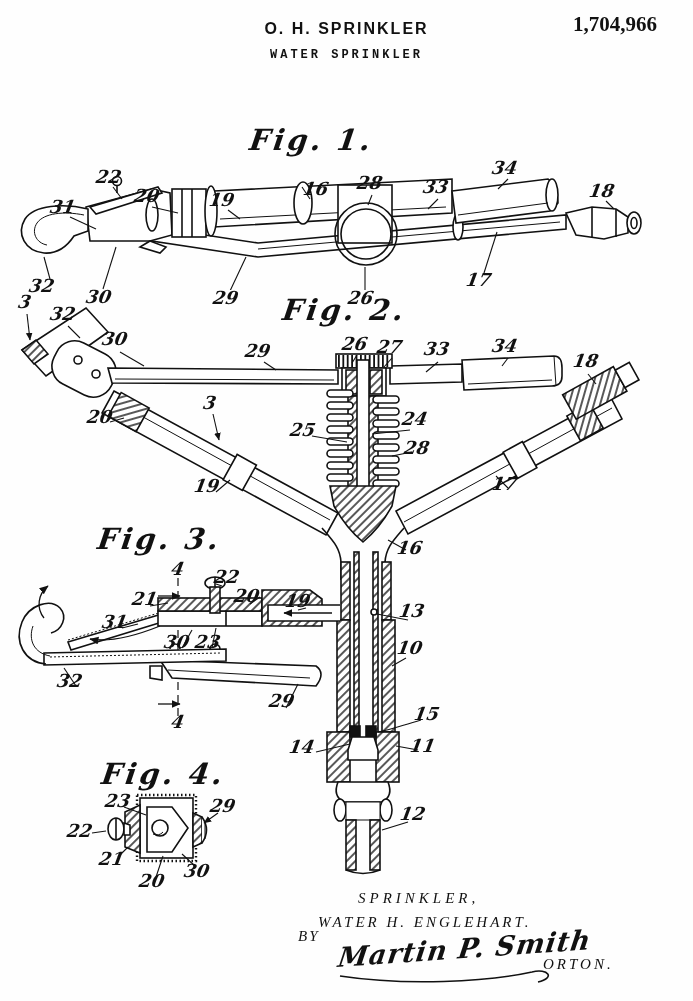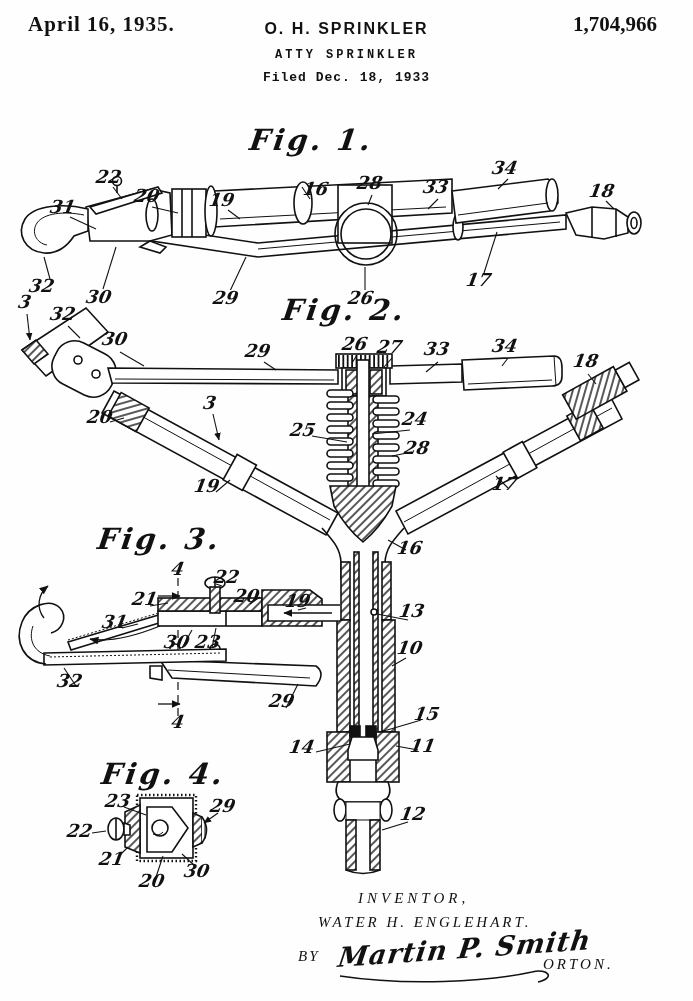--- a/index.html
+++ b/index.html
@@ -18,36 +18,34 @@
   
   .fig{position:absolute;}
   .fig svg{position:absolute;left:0;top:0;}
   .figtitle{position:absolute;font-family:"DejaVu Serif",serif;font-style:italic;font-weight:bold;
             font-size:29px;letter-spacing:3px;transform:skewX(-8deg);white-space:nowrap;}
   .ref{position:absolute;font-family:"DejaVu Serif",serif;font-style:italic;font-weight:bold;
        font-size:18px;transform:translate(-50%,-55%) skewX(-10deg);white-space:nowrap;}
   
   .sig-caption{left:358px;top:890px;font-style:italic;font-size:15px;letter-spacing:4px;}
   .sig-name{left:318px;top:914px;font-style:italic;font-size:15px;letter-spacing:3px;}
-  .sig-by{left:298px;top:948px;font-style:italic;font-size:15px;letter-spacing:2px;}
+  .sig-by{left:298px;top:928px;font-style:italic;font-size:15px;letter-spacing:2px;}
   .sig-script{left:338px;top:933px;font-family:"DejaVu Serif",serif;font-style:italic;font-weight:bold;
               font-size:27px;transform:rotate(-4deg) skewX(-12deg);letter-spacing:1px;}
   .sig-atty{left:543px;top:956px;font-style:italic;font-size:15px;letter-spacing:3px;}
   .sig-swash{left:336px;top:968px;}
 </style>
 </head>
 <body>
 
 <div class="page">
 
-  <div class="abs hdr-date">April 16, 1935.</div>
   <div class="abs hdr-name">O. H. SPRINKLER</div>
   <div class="abs hdr-no">1,704,966</div>
-  <div class="abs hdr-title">ATTY SPRINKLER</div>
-  <div class="abs hdr-filed">Filed Dec. 18, 1933</div>
+  <div class="abs hdr-title">WATER SPRINKLER</div>
 
   <div class="fig" style="left:0;top:115px;width:693px;height:175px;">
     <svg width="693" height="175" viewBox="0 0 693 175">
       <defs>
         <pattern id="hat" patternUnits="userSpaceOnUse" width="6" height="6" patternTransform="rotate(45)">
           <rect width="6" height="6" fill="#fff"></rect>
           <line x1="1" y1="0" x2="1" y2="6" stroke="#111" stroke-width="1.4"></line>
         </pattern>
         <marker id="arr" markerWidth="9" markerHeight="8" refX="6.5" refY="3" orient="auto">
           <path d="M0,0 L7,3 L0,6 Z" fill="#111"></path>
@@ -355,21 +353,21 @@
     <div class="labels">
         <span class="ref" style="left: 68px; top: 47px;">23</span>
         <span class="ref" style="left: 173px; top: 52px;">29</span>
         <span class="ref" style="left: 30px; top: 77px;">22</span>
         <span class="ref" style="left: 62px; top: 105px;">21</span>
         <span class="ref" style="left: 147px; top: 117px;">30</span>
         <span class="ref" style="left: 102px; top: 127px;">20</span>
       </div>
   </div>
 
-  <div class="abs sig-caption">INVENTOR,</div>
+  <div class="abs sig-caption">SPRINKLER,</div>
   <div class="abs sig-name">WATER H. ENGLEHART.</div>
   <div class="abs sig-by">BY</div>
   <div class="abs sig-script">Martin P. Smith</div>
   <div class="abs sig-atty">ORTON.</div>
   <svg class="abs sig-swash" width="230" height="20">
     <path d="M4,8 C70,18 150,14 196,4 C212,0 220,10 202,14" stroke="#111" stroke-width="1.6" fill="none"></path>
   </svg>
 
 </div>
 

